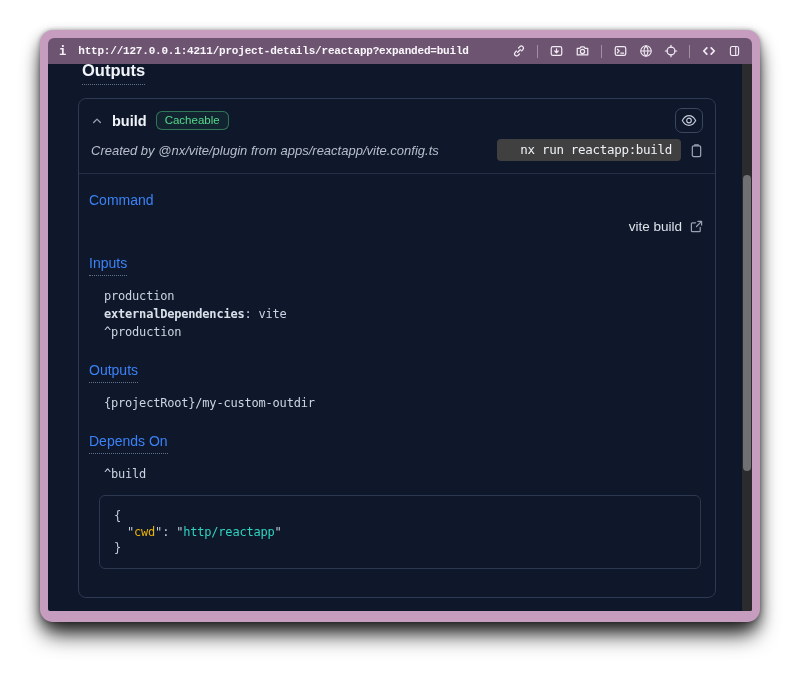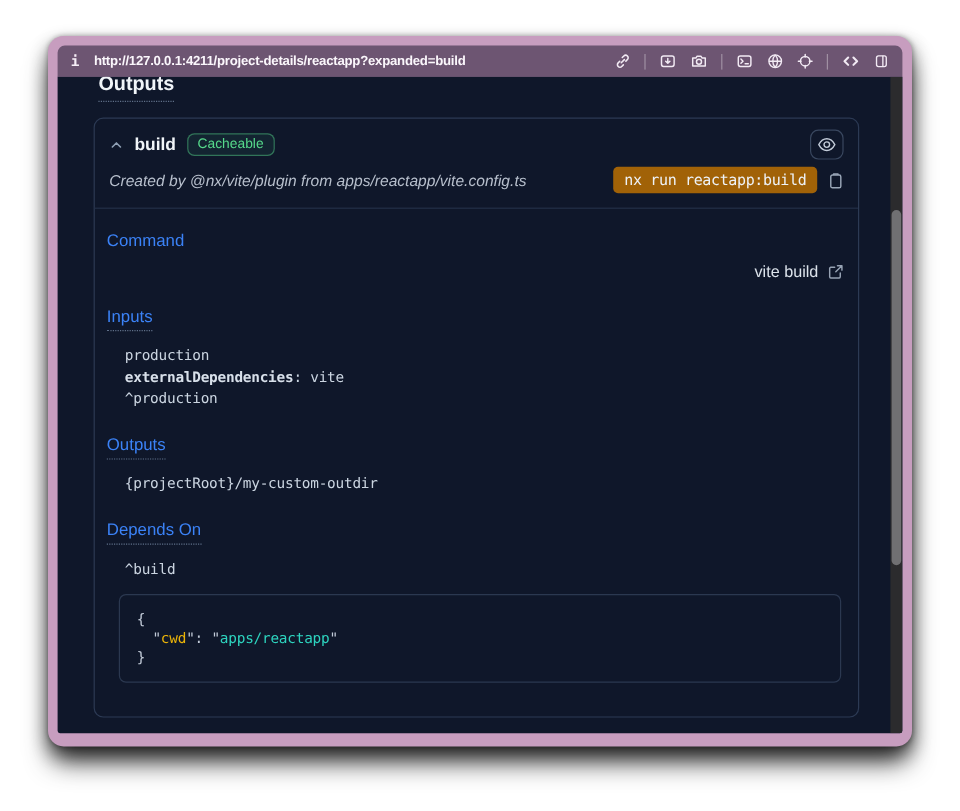--- a/index.html
+++ b/index.html
@@ -14,21 +14,21 @@
     display: flex; flex-direction: column;
   }
 
   
   .titlebar {
     height: 26px; background: #6d5572; border-radius: 6px 6px 0 0;
     display: flex; align-items: center; padding: 0 11px; flex: none;
   }
   .info-glyph { color: #f6eef7; font-family: "DejaVu Sans Mono", monospace; font-size: 12px; font-weight: 700; }
   .url {
-    margin-left: 12px; color: #fbf7fc; font-family: Liberation Sans, sans-serif;
+    margin-left: 12px; color: #fbf7fc; font-family: Liberation Mono, monospace;
     font-size: 11px; font-weight: 600; letter-spacing: -0.2px; white-space: nowrap;
   }
   .tb-icons { margin-left: auto; display: flex; align-items: center; gap: 11px; }
   .tb-icons svg { display: block; }
   .tb-divider { width: 1px; height: 13px; background: rgba(255,255,255,0.35); }
   .tb-btn { cursor: pointer; line-height: 0; }
 
   
   .content {
     flex: 1; background: #0f172a; position: relative; overflow: hidden;
@@ -59,21 +59,21 @@
     background: rgba(86,217,139,0.07); padding: 2px 8px 3px 8px; border-radius: 6px; font-weight: 400;
   }
   .eyebtn {
     margin-left: auto; width: 28px; height: 25px; border: 1px solid #39475f; border-radius: 7px;
     display: flex; align-items: center; justify-content: center; cursor: pointer; background: transparent;
   }
   .hrow2 { display: flex; align-items: center; gap: 9px; margin-top: 7px; height: 22px; }
   .created { font-style: italic; font-size: 13px; color: #b7bfcc; }
   .chip {
     margin-left: auto; font-family: "DejaVu Sans Mono", monospace; font-size: 12.5px;
-    color: #eef2f7; background: #a16207; padding: 3px 9px 4px 9px; border-radius: 4px;
+    color: #eef2f7; background: #404040; padding: 3px 9px 4px 23px; border-radius: 4px;
     letter-spacing: -0.3px; cursor: pointer;
   }
   .copybtn { line-height: 0; cursor: pointer; }
 
   .card-body { padding: 16px 12px 28px 10px; }
   .sec-h { font-size: 14px; color: #3b82f6; font-weight: 400; }
   .sec-gap { margin-top: 21px; }
   .sec-content { margin: 11px 0 0 15px; }
   .cmd-line { display: flex; align-items: center; gap: 8px; font-size: 13.5px; color: #dbe2ea; justify-content: flex-end; }
   .mono-line { font-family: "DejaVu Sans Mono", monospace; font-size: 12px; color: #cbd5e1; line-height: 18px; letter-spacing: -0.2px; }
@@ -222,21 +222,21 @@
 
           <div class="sec-h sec-gap">
             <span class="dotted">Depends On</span>
           </div>
           <div class="sec-content">
             <div class="mono-line">^build</div>
           </div>
 
           <div class="json-box">
             <div>{</div>
-            <div class="json-indent"><span>"</span><span class="json-key">cwd</span><span>": "</span><span class="json-val">apps/reactapp</span><span>"</span></div>
+            <div class="json-indent"><span>"</span><span class="json-key">cwd</span><span>": "</span><span class="json-val">http/reactapp</span><span>"</span></div>
             <div>}</div>
           </div>
         </div>
       </div>
 
     </div>
   </div>
 </div>
 
 </body></html>

